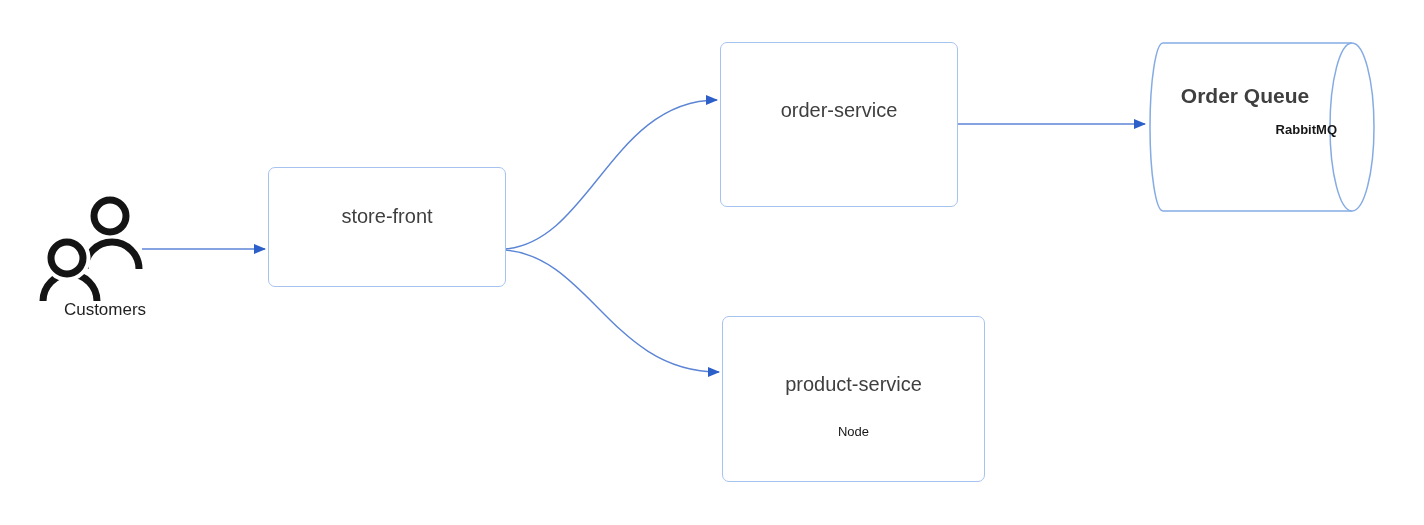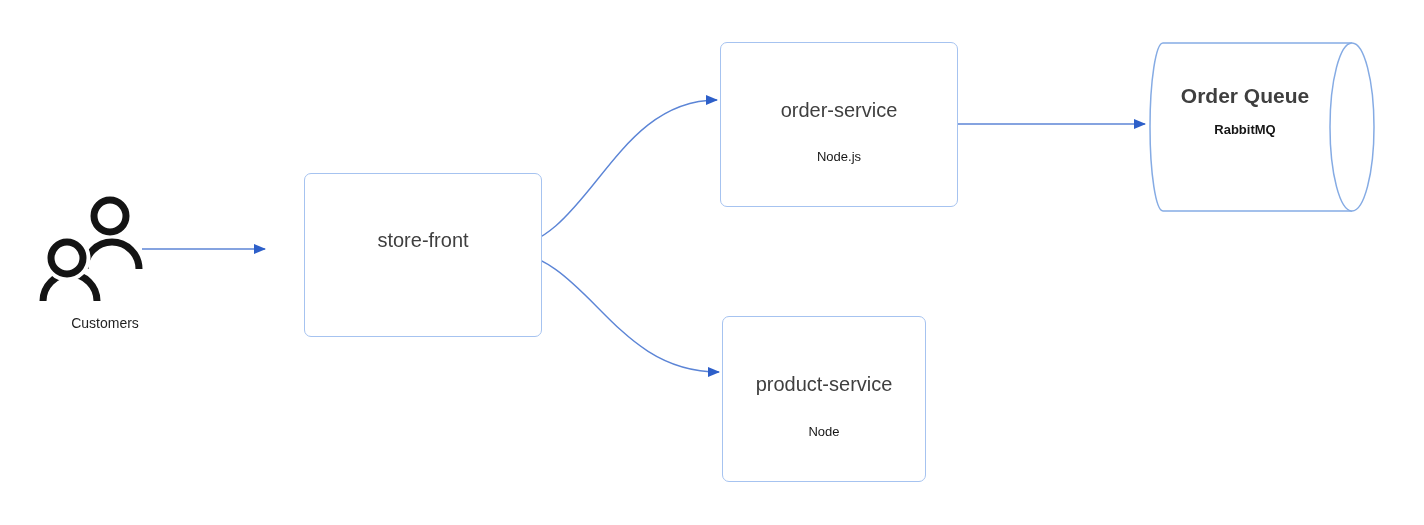--- a/index.html
+++ b/index.html
@@ -56,24 +56,24 @@
     position: absolute;
     left: 1153px;
     top: 43px;
     width: 184px;
     height: 124px;
     font-weight: bold;
   }
   .actor-label {
     position: absolute;
     left: 38px;
-    top: 315px;
+    top: 300px;
     width: 134px;
     text-align: center;
-    font-size: 14px;
+    font-size: 17px;
     color: #1f1f1f;
     white-space: nowrap;
   }
 </style>
 </head>
 <body>
 
 <div class="stage">
 
   <svg class="connector-layer" viewBox="0 0 1424 525" xmlns="http://www.w3.org/2000/svg">
@@ -110,32 +110,31 @@
     <g stroke="#85abe4" stroke-width="1.5" fill="none">
       <path d="M 1163 43 A 13 84 0 0 0 1163 211" fill="#ffffff"></path>
       <path d="M 1163 43 H 1352"></path>
       <path d="M 1163 211 H 1352"></path>
       <ellipse cx="1352" cy="127" rx="22" ry="84" fill="#ffffff"></ellipse>
     </g>
   </svg>
 
   <div class="actor-label">Customers</div>
 
-  <div class="node" style="left:268px; top:173px; width:238px; height:164px;margin-left:36px;">
+  <div class="node" style="left:268px; top:167px; width:238px; height:120px;">
     <div class="node-title">store-front</div>
   </div>
 
   <div class="node" style="left:720px; top:42px; width:238px; height:165px;">
     <div class="node-title">order-service</div>
-    <div class="node-sub">Node.js</div>
   </div>
 
-  <div class="node" style="left:722px; top:316px; width:204px; height:166px;">
+  <div class="node" style="left:722px; top:316px; width:263px; height:166px;">
     <div class="node-title">product-service</div>
     <div class="node-sub">Node</div>
   </div>
 
   <div class="cyl-labels">
     <div class="node-title" style="top:43%; font-size:21px;">Order Queue</div>
-    <div class="node-sub" style="top:69.5%;">RabbitMQ</div>
+    <div class="node-sub" style="top:69.5%;text-align:right;">RabbitMQ</div>
   </div>
 
 </div>
 
 </body></html>

